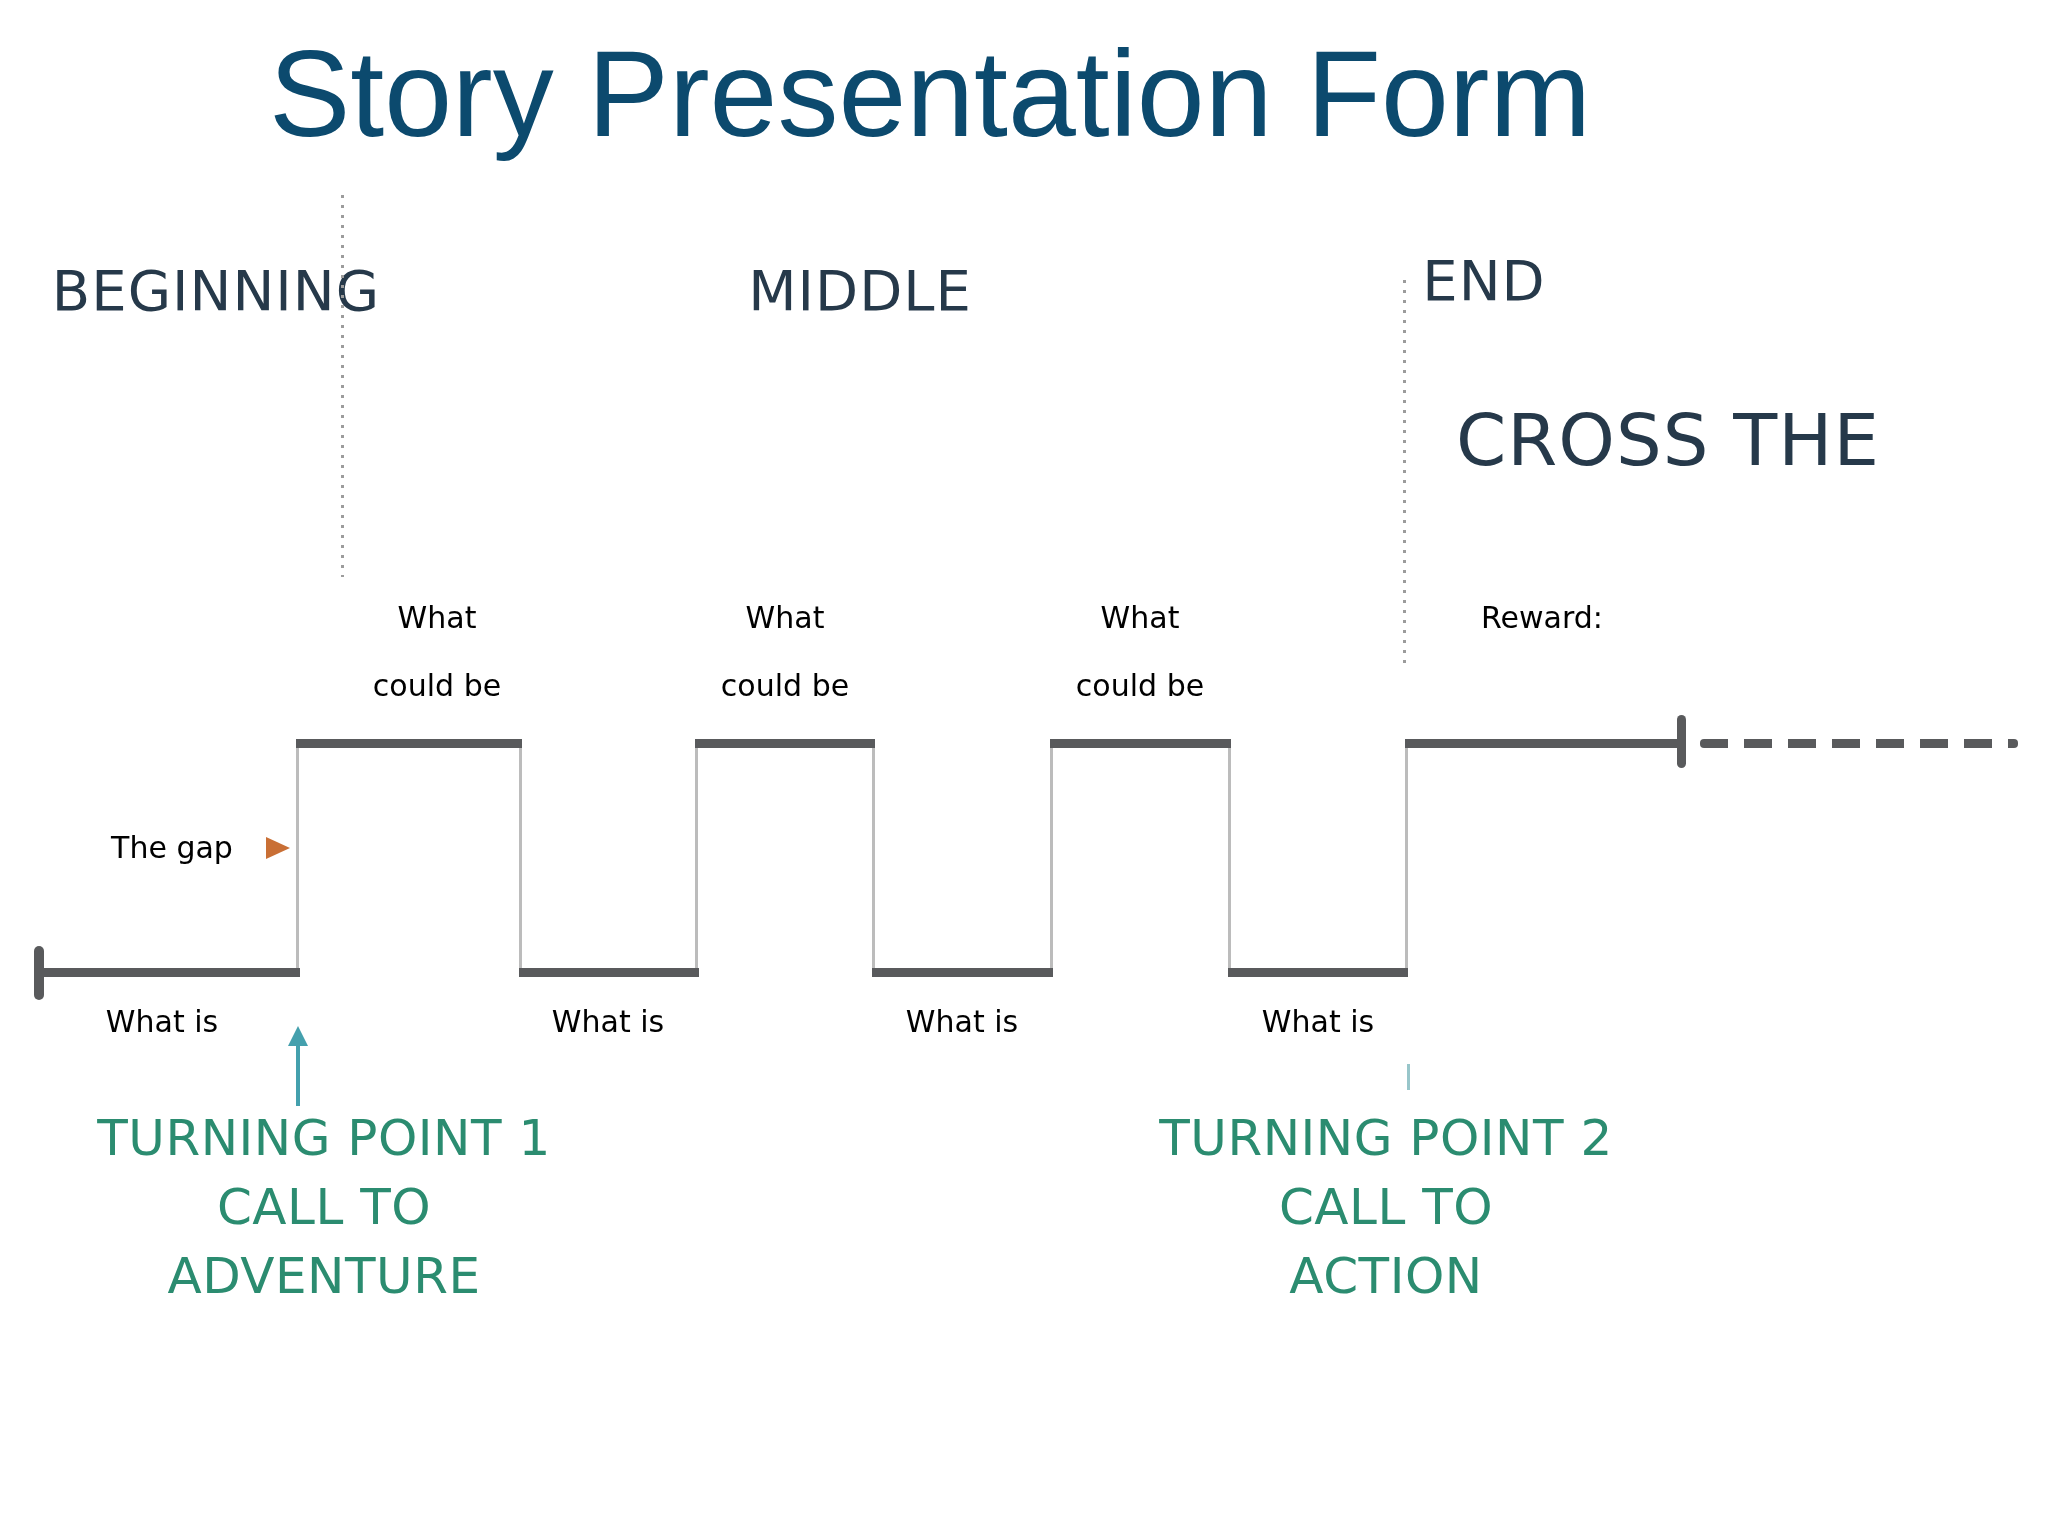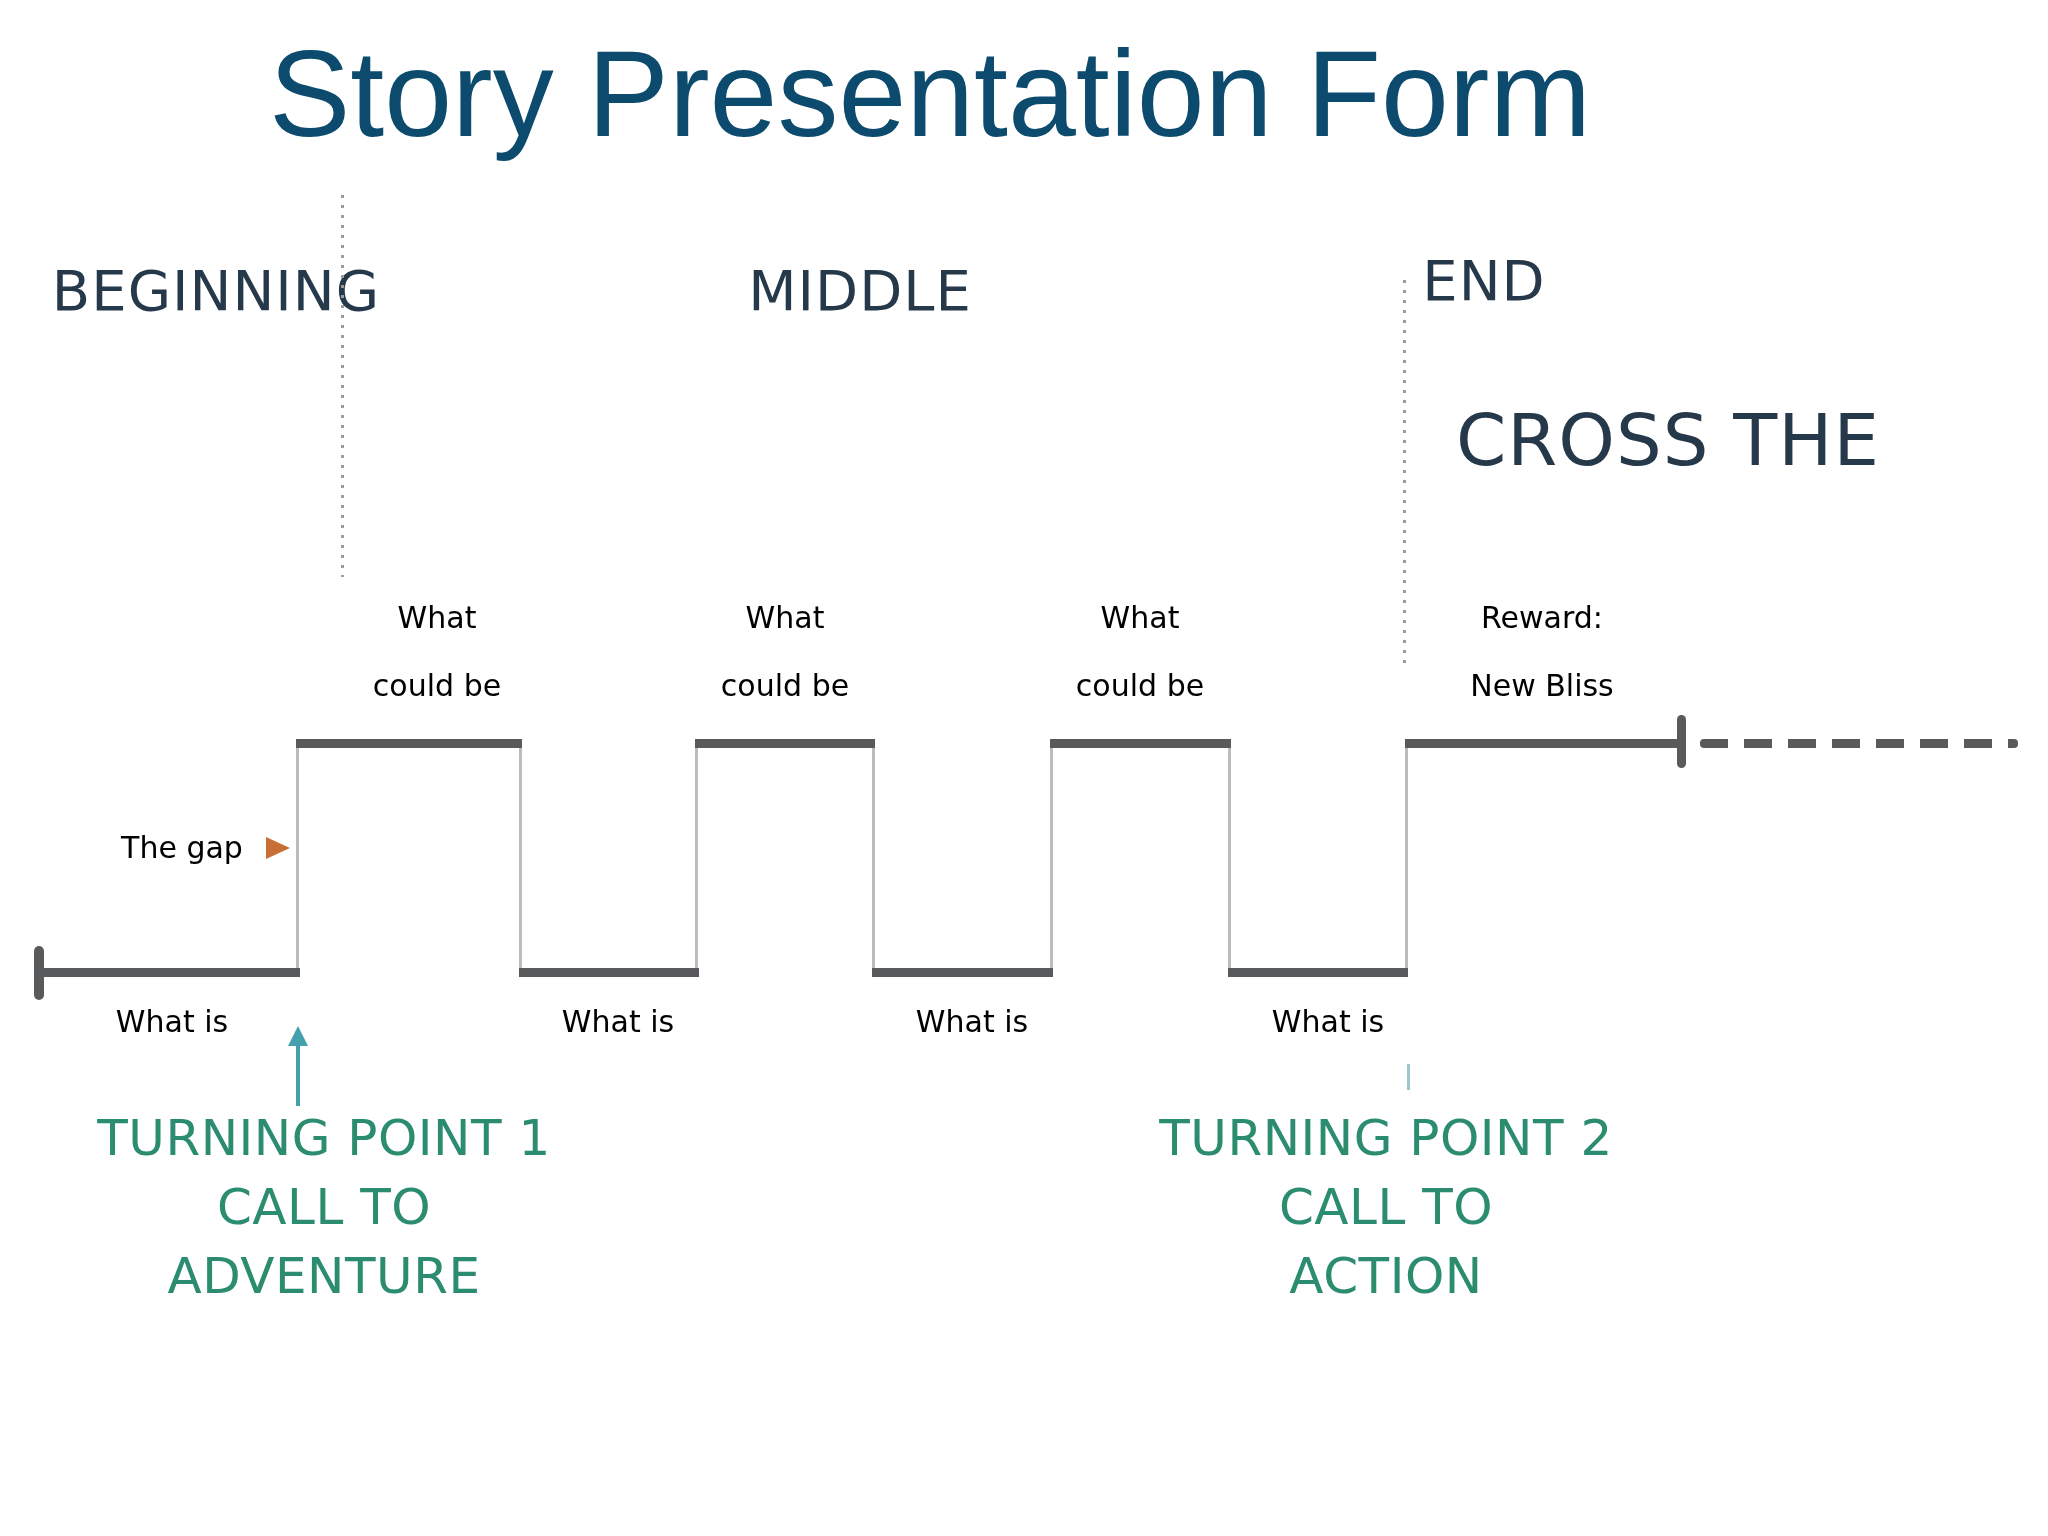--- a/index.html
+++ b/index.html
@@ -20,21 +20,21 @@
   }
   .section-label{
     font-size:56px;color:#26394a;letter-spacing:1px;font-weight:400;
   }
   .threshold-note{
     font-size:72px;line-height:81px;color:#26394a;letter-spacing:1px;
   }
   .orange-label{
     font-size:30px;line-height:68px;color:#000000;font-weight:400;
   }
-  .orange-label.single{line-height:52px;margin-left:10px;}
+  .orange-label.single{line-height:52px;}
   .teal-label{
     font-size:50px;line-height:69px;color:#2b8c70;letter-spacing:0.5px;
   }
 
   
   .seg{height:9px;background:#595a5c;}
   .conn{width:3px;background:#bcbcbc;}
   .tick{background:#595a5c;border-radius:5px;}
   .dotted-v{
     width:3px;
@@ -114,21 +114,20 @@
     <div>What</div>
     <div>could be</div>
   </div>
   <div class="abs ctr orange-label" style="left:1140px;top:584px;">
     <div>What</div>
     <div>could be</div>
   </div>
 
   <div class="abs ctr orange-label" style="left:1542px;top:584px;">
     <div>Reward:</div>
-    <div>New Bliss</div>
   </div>
 
   <div class="abs ctr orange-label single" style="left:162px;top:996px;">What is</div>
   <div class="abs ctr orange-label single" style="left:608px;top:996px;">What is</div>
   <div class="abs ctr orange-label single" style="left:962px;top:996px;">What is</div>
   <div class="abs ctr orange-label single" style="left:1318px;top:996px;">What is</div>
 
   <div class="abs" style="left:288px;top:1026px;width:20px;">
     <div class="up-arrow-head"></div>
     <div class="up-arrow-stem"></div>

